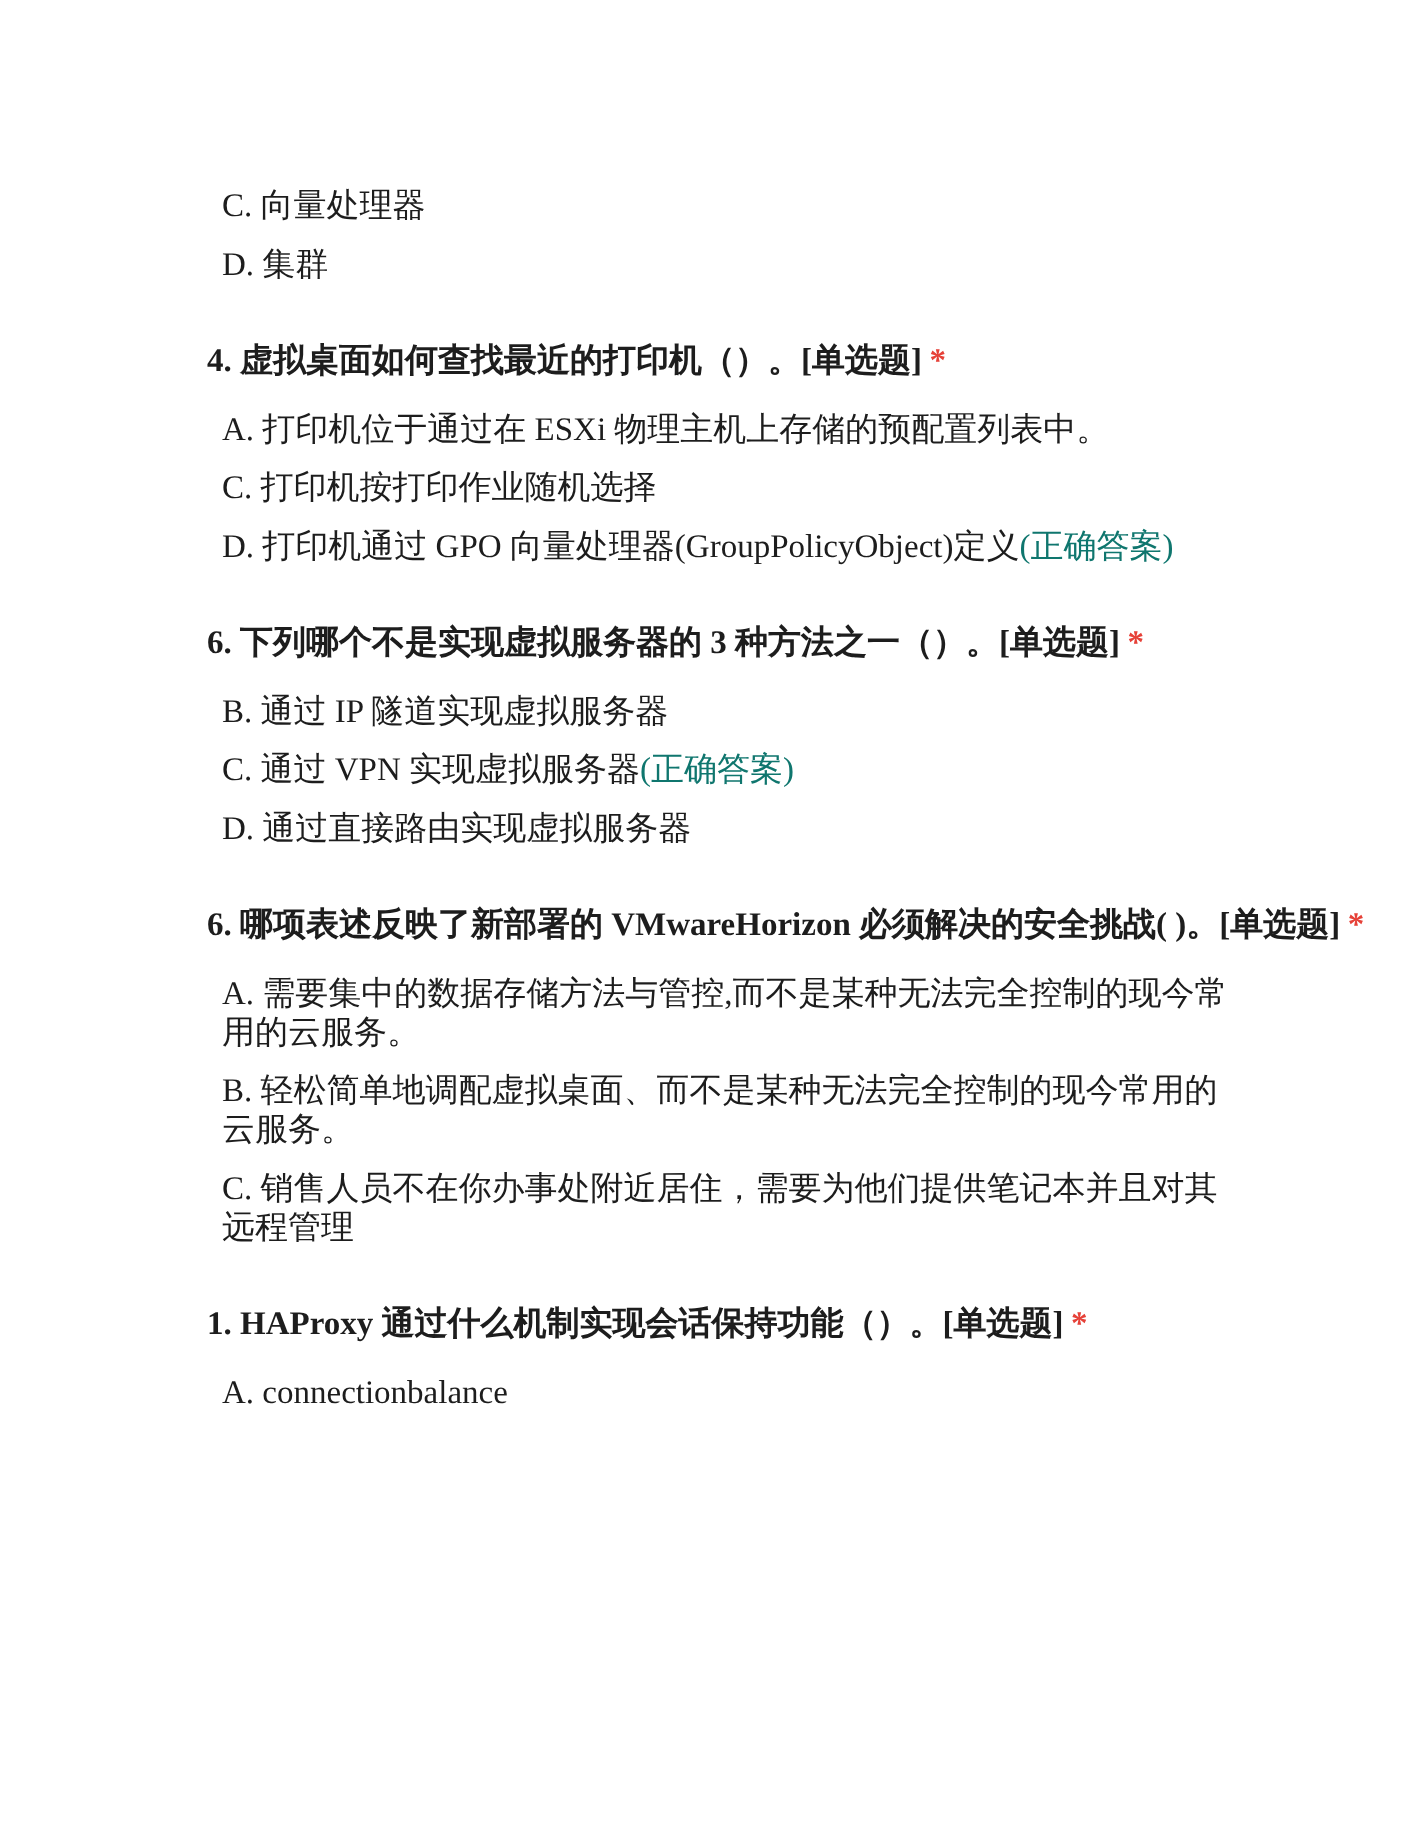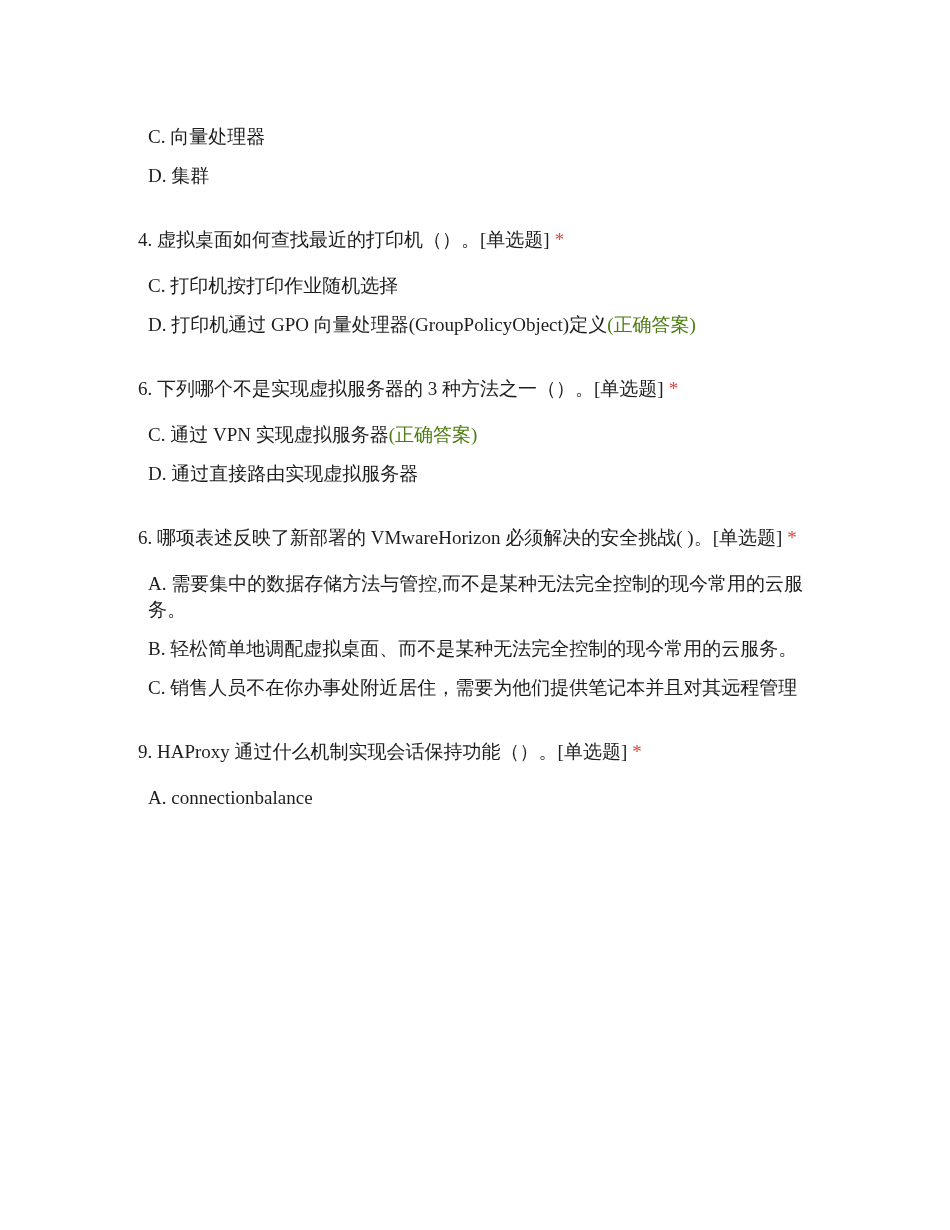--- a/index.html
+++ b/index.html
@@ -12,66 +12,73 @@
     height: 1230px;
     overflow: hidden;
     font-family: "Liberation Serif", serif;
     color: #1d1d1d;
   }
   .content {
     box-sizing: border-box;
     padding-top: 124px;
     padding-left: 148px;
     padding-right: 0;
-    font-size: 19px;
+    font-size: 22px;
     line-height: 26px;
   }
   .option {
     width: 672px;
     margin-bottom: 13px;
     word-break: break-word;
   }
   .q-title {
     margin: 38px 0 20px -10px;
+    font-weight: bold;
   }
   .required-mark {
     color: #e64138;
     margin-left: 5px;
   }
   .answer-tag {
-    color: #4d7c0f;
+    color: #0f766e;
   }
 </style>
 </head>
 <body>
 
 <div class="content">
 
   <div class="option">
     <span>C. 向量处理器</span>
   </div>
   <div class="option">
     <span>D. 集群</span>
   </div>
 
   <div class="question">
     <div class="q-title">
       <span>4. 虚拟桌面如何查找最近的打印机（）。[单选题]</span><span class="required-mark">*</span>
     </div>
     <div class="option">
+      <span>A. 打印机位于通过在 ESXi 物理主机上存储的预配置列表中。</span>
+    </div>
+    <div class="option">
       <span>C. 打印机按打印作业随机选择</span>
     </div>
     <div class="option">
       <span>D. 打印机通过 GPO 向量处理器(GroupPolicyObject)定义</span><span class="answer-tag">(正确答案)</span>
     </div>
   </div>
 
   <div class="question">
     <div class="q-title">
       <span>6. 下列哪个不是实现虚拟服务器的 3 种方法之一（）。[单选题]</span><span class="required-mark">*</span>
+    </div>
+    <div class="option">
+      <span>B. 通过 IP 隧道实现虚拟服务器</span>
     </div>
     <div class="option">
       <span>C. 通过 VPN 实现虚拟服务器</span><span class="answer-tag">(正确答案)</span>
     </div>
     <div class="option">
       <span>D. 通过直接路由实现虚拟服务器</span>
     </div>
   </div>
 
   <div class="question">
@@ -84,20 +91,20 @@
     <div class="option">
       <span>B. 轻松简单地调配虚拟桌面、而不是某种无法完全控制的现今常用的云服务。</span>
     </div>
     <div class="option">
       <span>C. 销售人员不在你办事处附近居住，需要为他们提供笔记本并且对其远程管理</span>
     </div>
   </div>
 
   <div class="question">
     <div class="q-title">
-      <span>9. HAProxy 通过什么机制实现会话保持功能（）。[单选题]</span><span class="required-mark">*</span>
+      <span>1. HAProxy 通过什么机制实现会话保持功能（）。[单选题]</span><span class="required-mark">*</span>
     </div>
     <div class="option">
       <span>A. connectionbalance</span>
     </div>
   </div>
 
 </div>
 
 </body></html>

